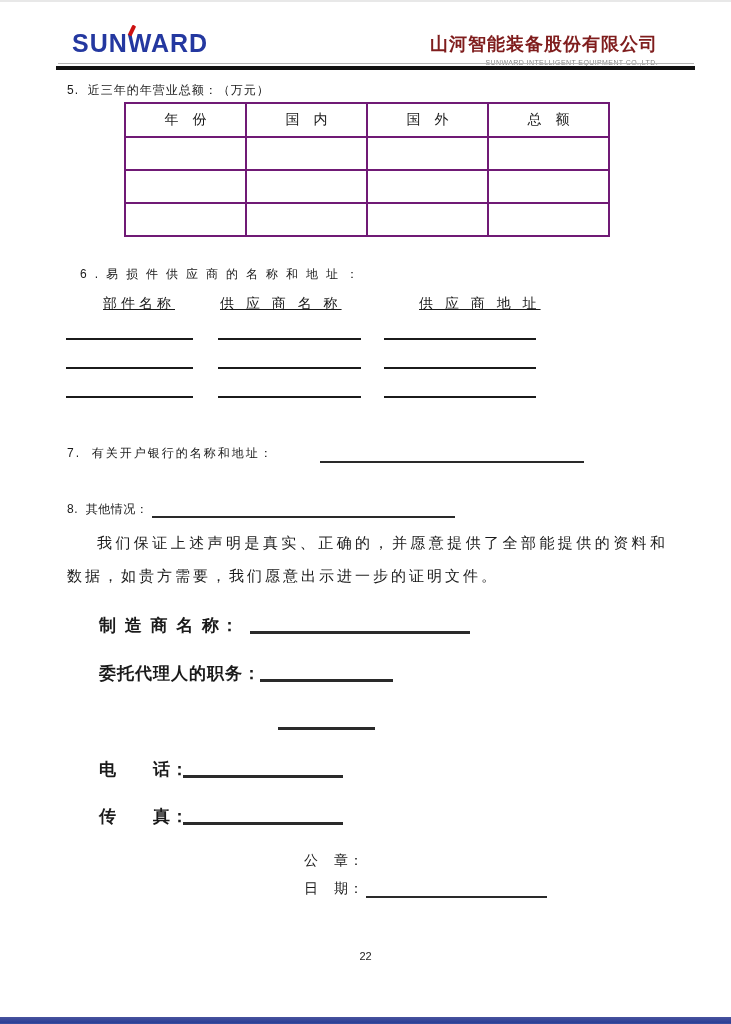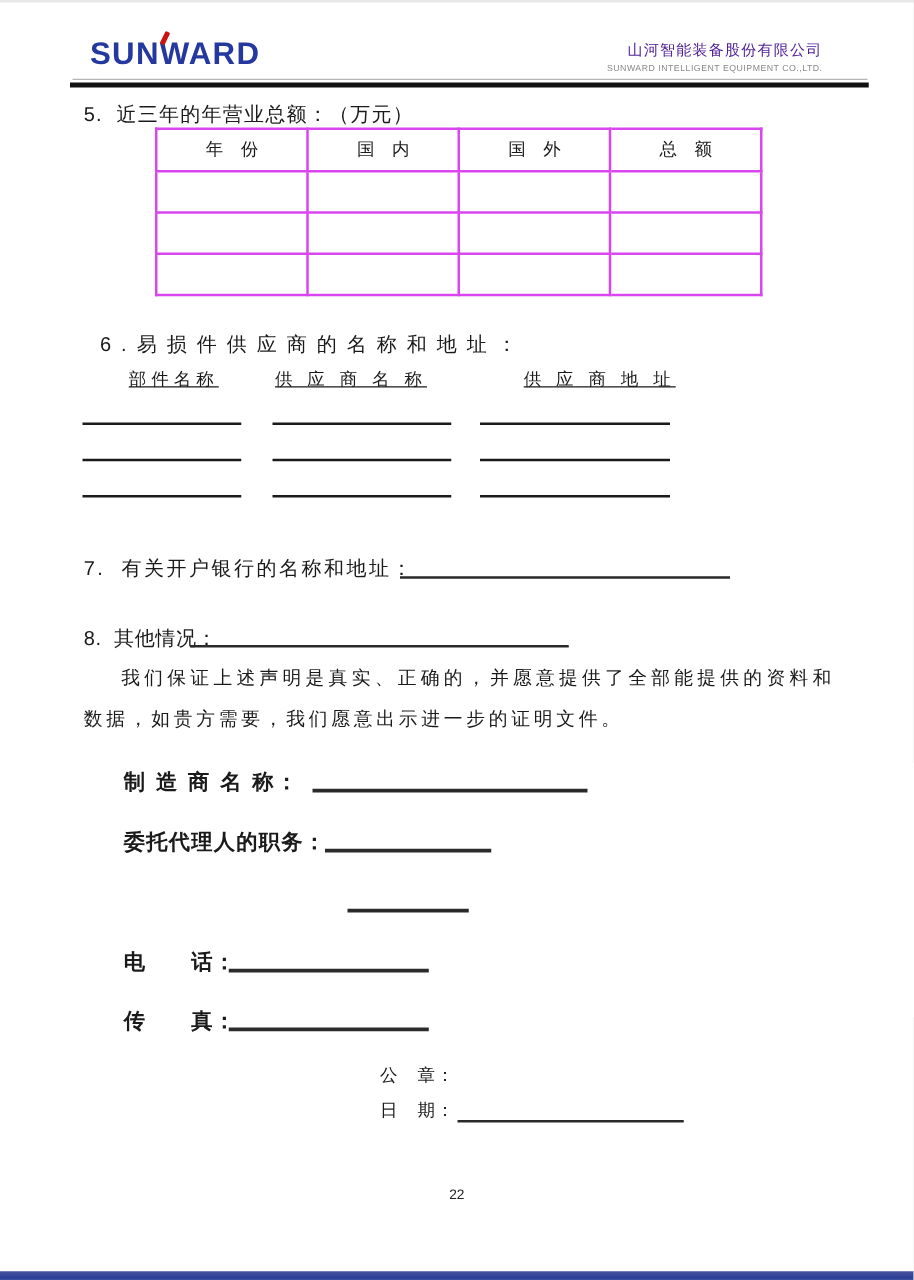--- a/index.html
+++ b/index.html
@@ -9,28 +9,28 @@
     font-family:"Liberation Sans","DejaVu Sans",sans-serif;
     color:#1a1a1a;
   }
   .abs{position:absolute;}
   .pre{white-space:pre;}
   
   .logo{font-size:25px;font-weight:800;color:#2438a0;letter-spacing:1px;}
   .logo-accent{position:absolute;left:58px;top:-4px;width:4px;height:11px;
     background:#cc1111;transform:rotate(26deg);border-radius:1px;}
   .company{text-align:right;}
-  .company-cn{font-size:12px;font-weight:normal;color:#4c1d95;letter-spacing:1px;}
+  .company-cn{font-size:18px;font-weight:bold;color:#7f1d1d;letter-spacing:1px;}
   .company-en{font-size:7px;color:#888;letter-spacing:0.4px;margin-top:3px;}
   .rule-thin{height:1px;background:#b5b5b5;}
   .rule-thick{height:4px;background:#121212;}
   
-  .sec-title{font-size:16px;letter-spacing:1px;}
+  .sec-title{font-size:12px;letter-spacing:1px;}
   .sales-table{border-collapse:collapse;table-layout:fixed;}
-  .sales-table th,.sales-table td{border:2px solid #d946ef;}
+  .sales-table th,.sales-table td{border:2px solid #701a75;}
   .sales-table th{width:117px;height:30px;font-size:14px;font-weight:normal;
     text-align:center;vertical-align:middle;white-space:pre;}
   .sales-table td{height:29px;}
   .colhead{font-size:14px;white-space:pre;text-decoration:underline;}
   .bline{position:absolute;height:2px;background:#1b1b1b;}
   .uline{position:absolute;background:#2a2a2a;}
   .para{font-size:15px;letter-spacing:3px;line-height:33px;
     text-indent:2em;text-align:justify;}
   .sig{font-size:17px;font-weight:bold;white-space:pre;}
   .plain{font-size:14px;white-space:pre;letter-spacing:1px;}

